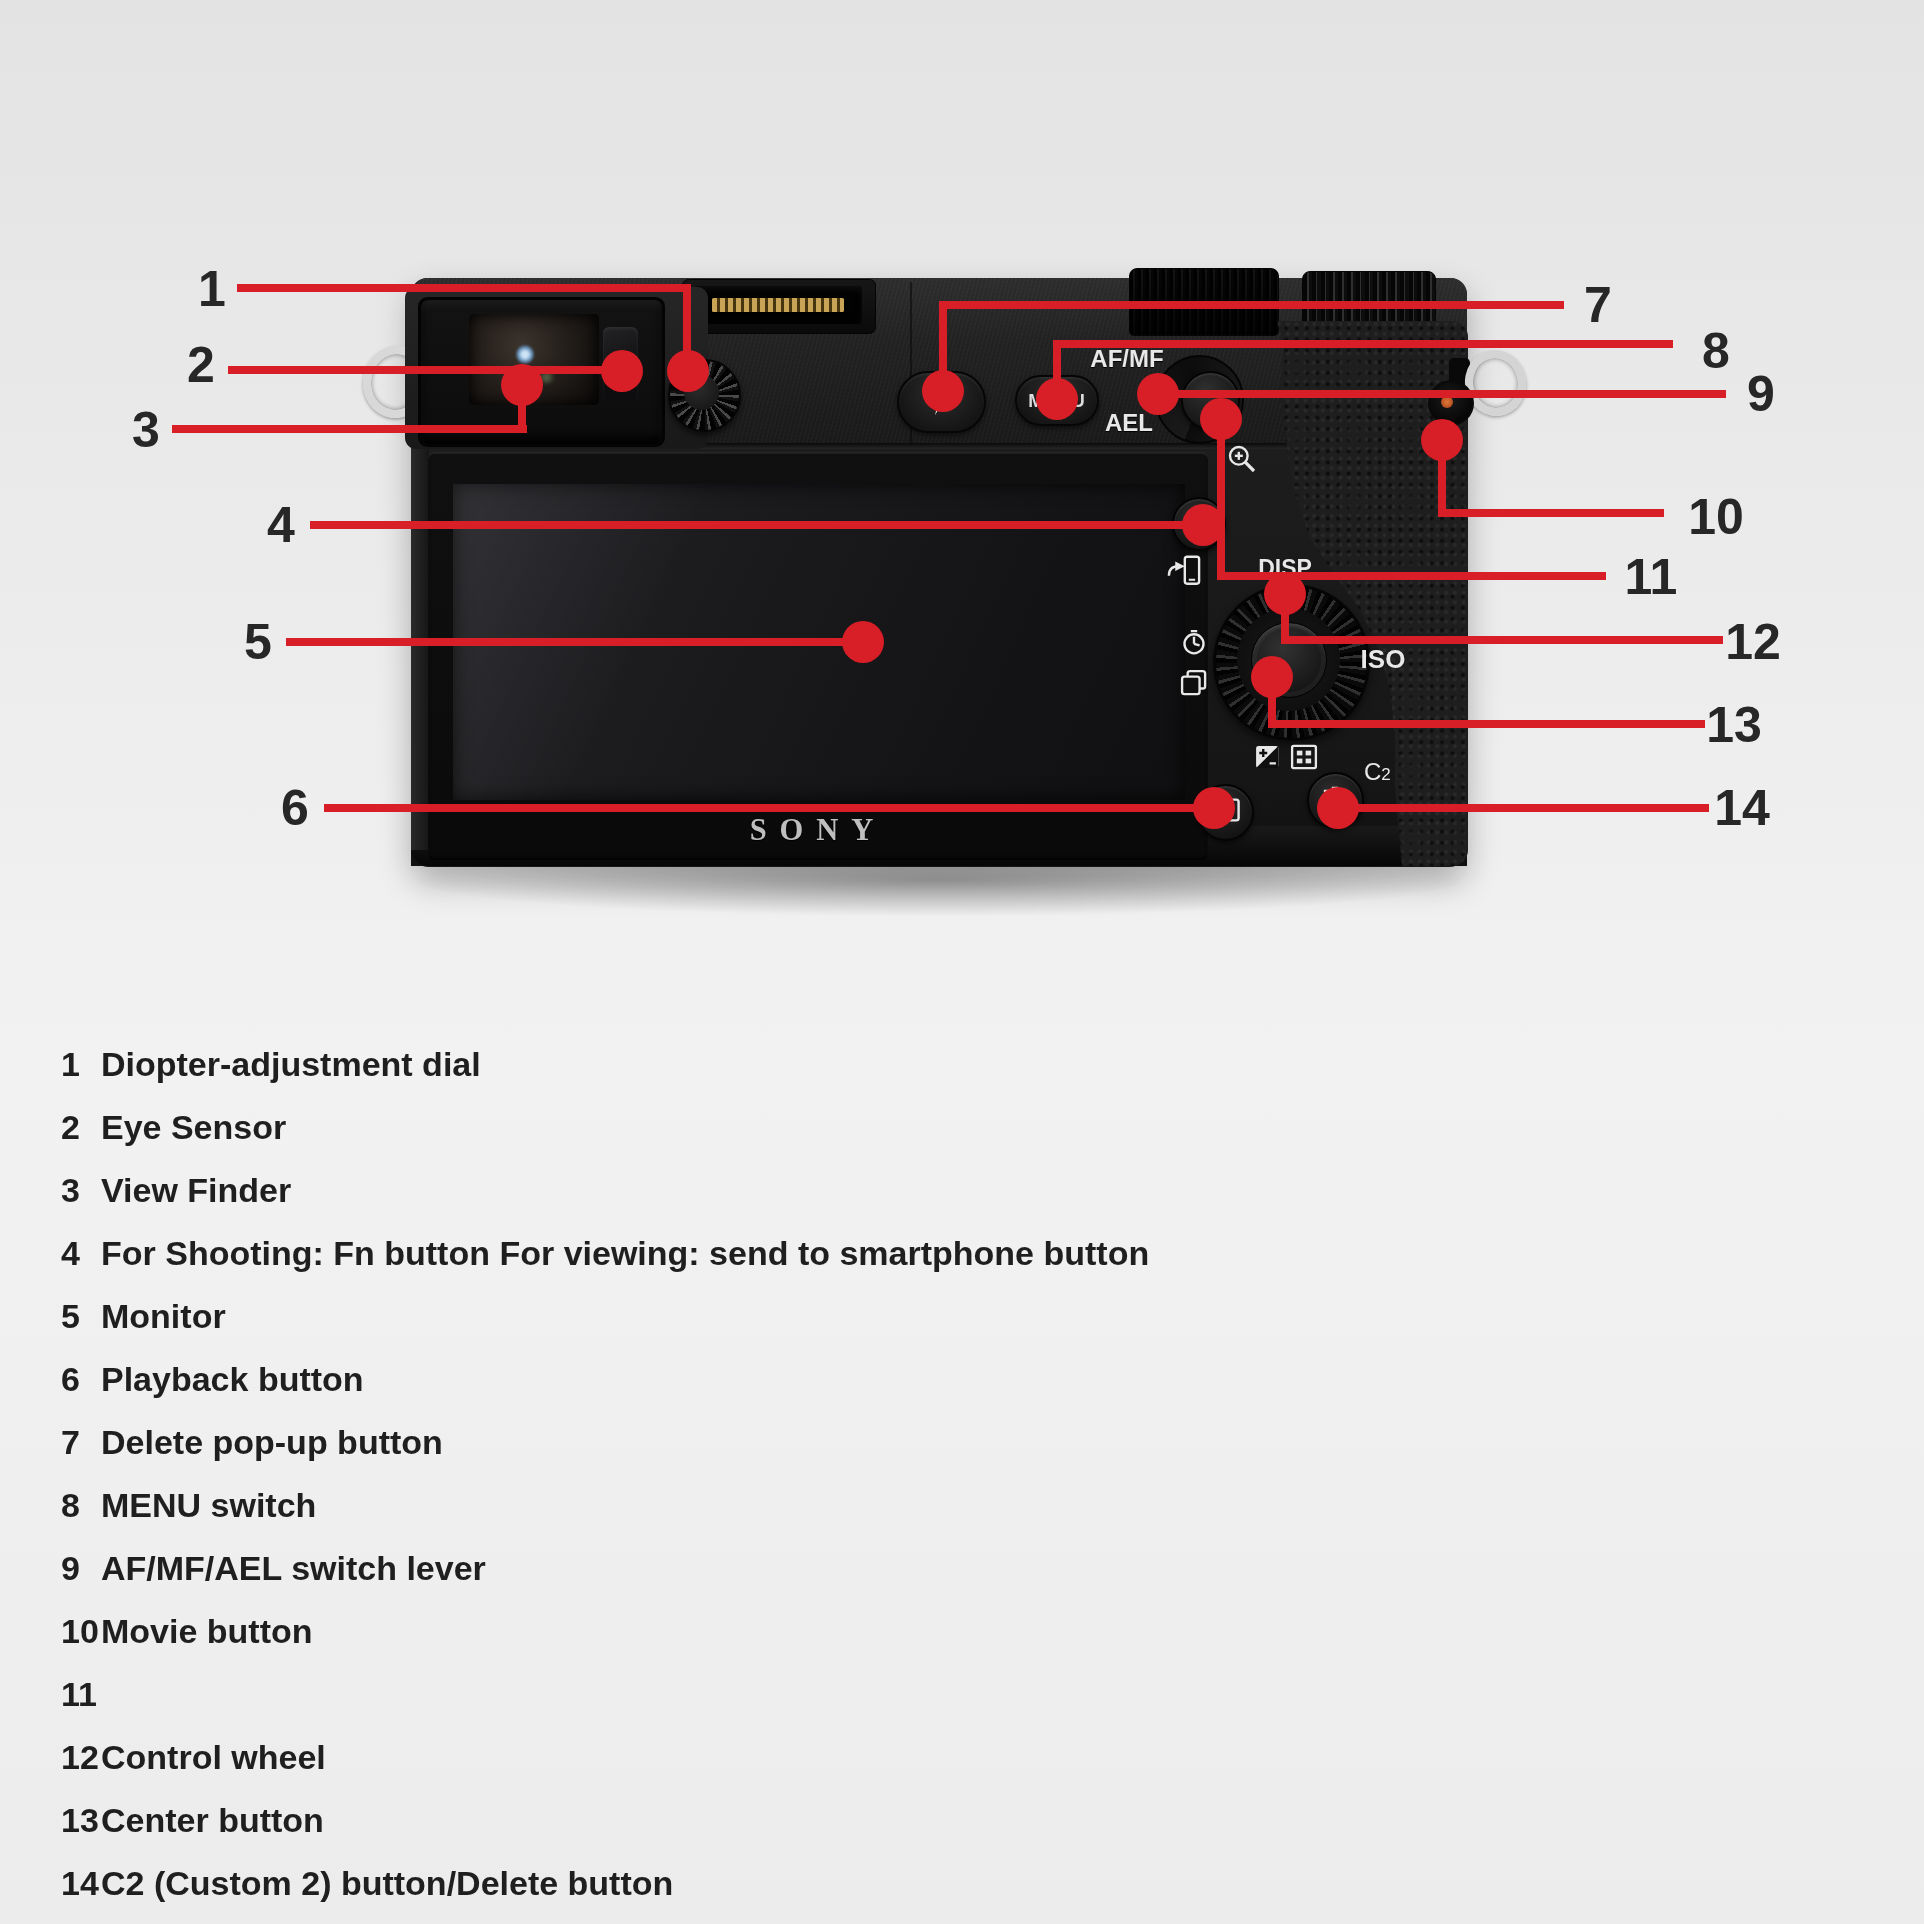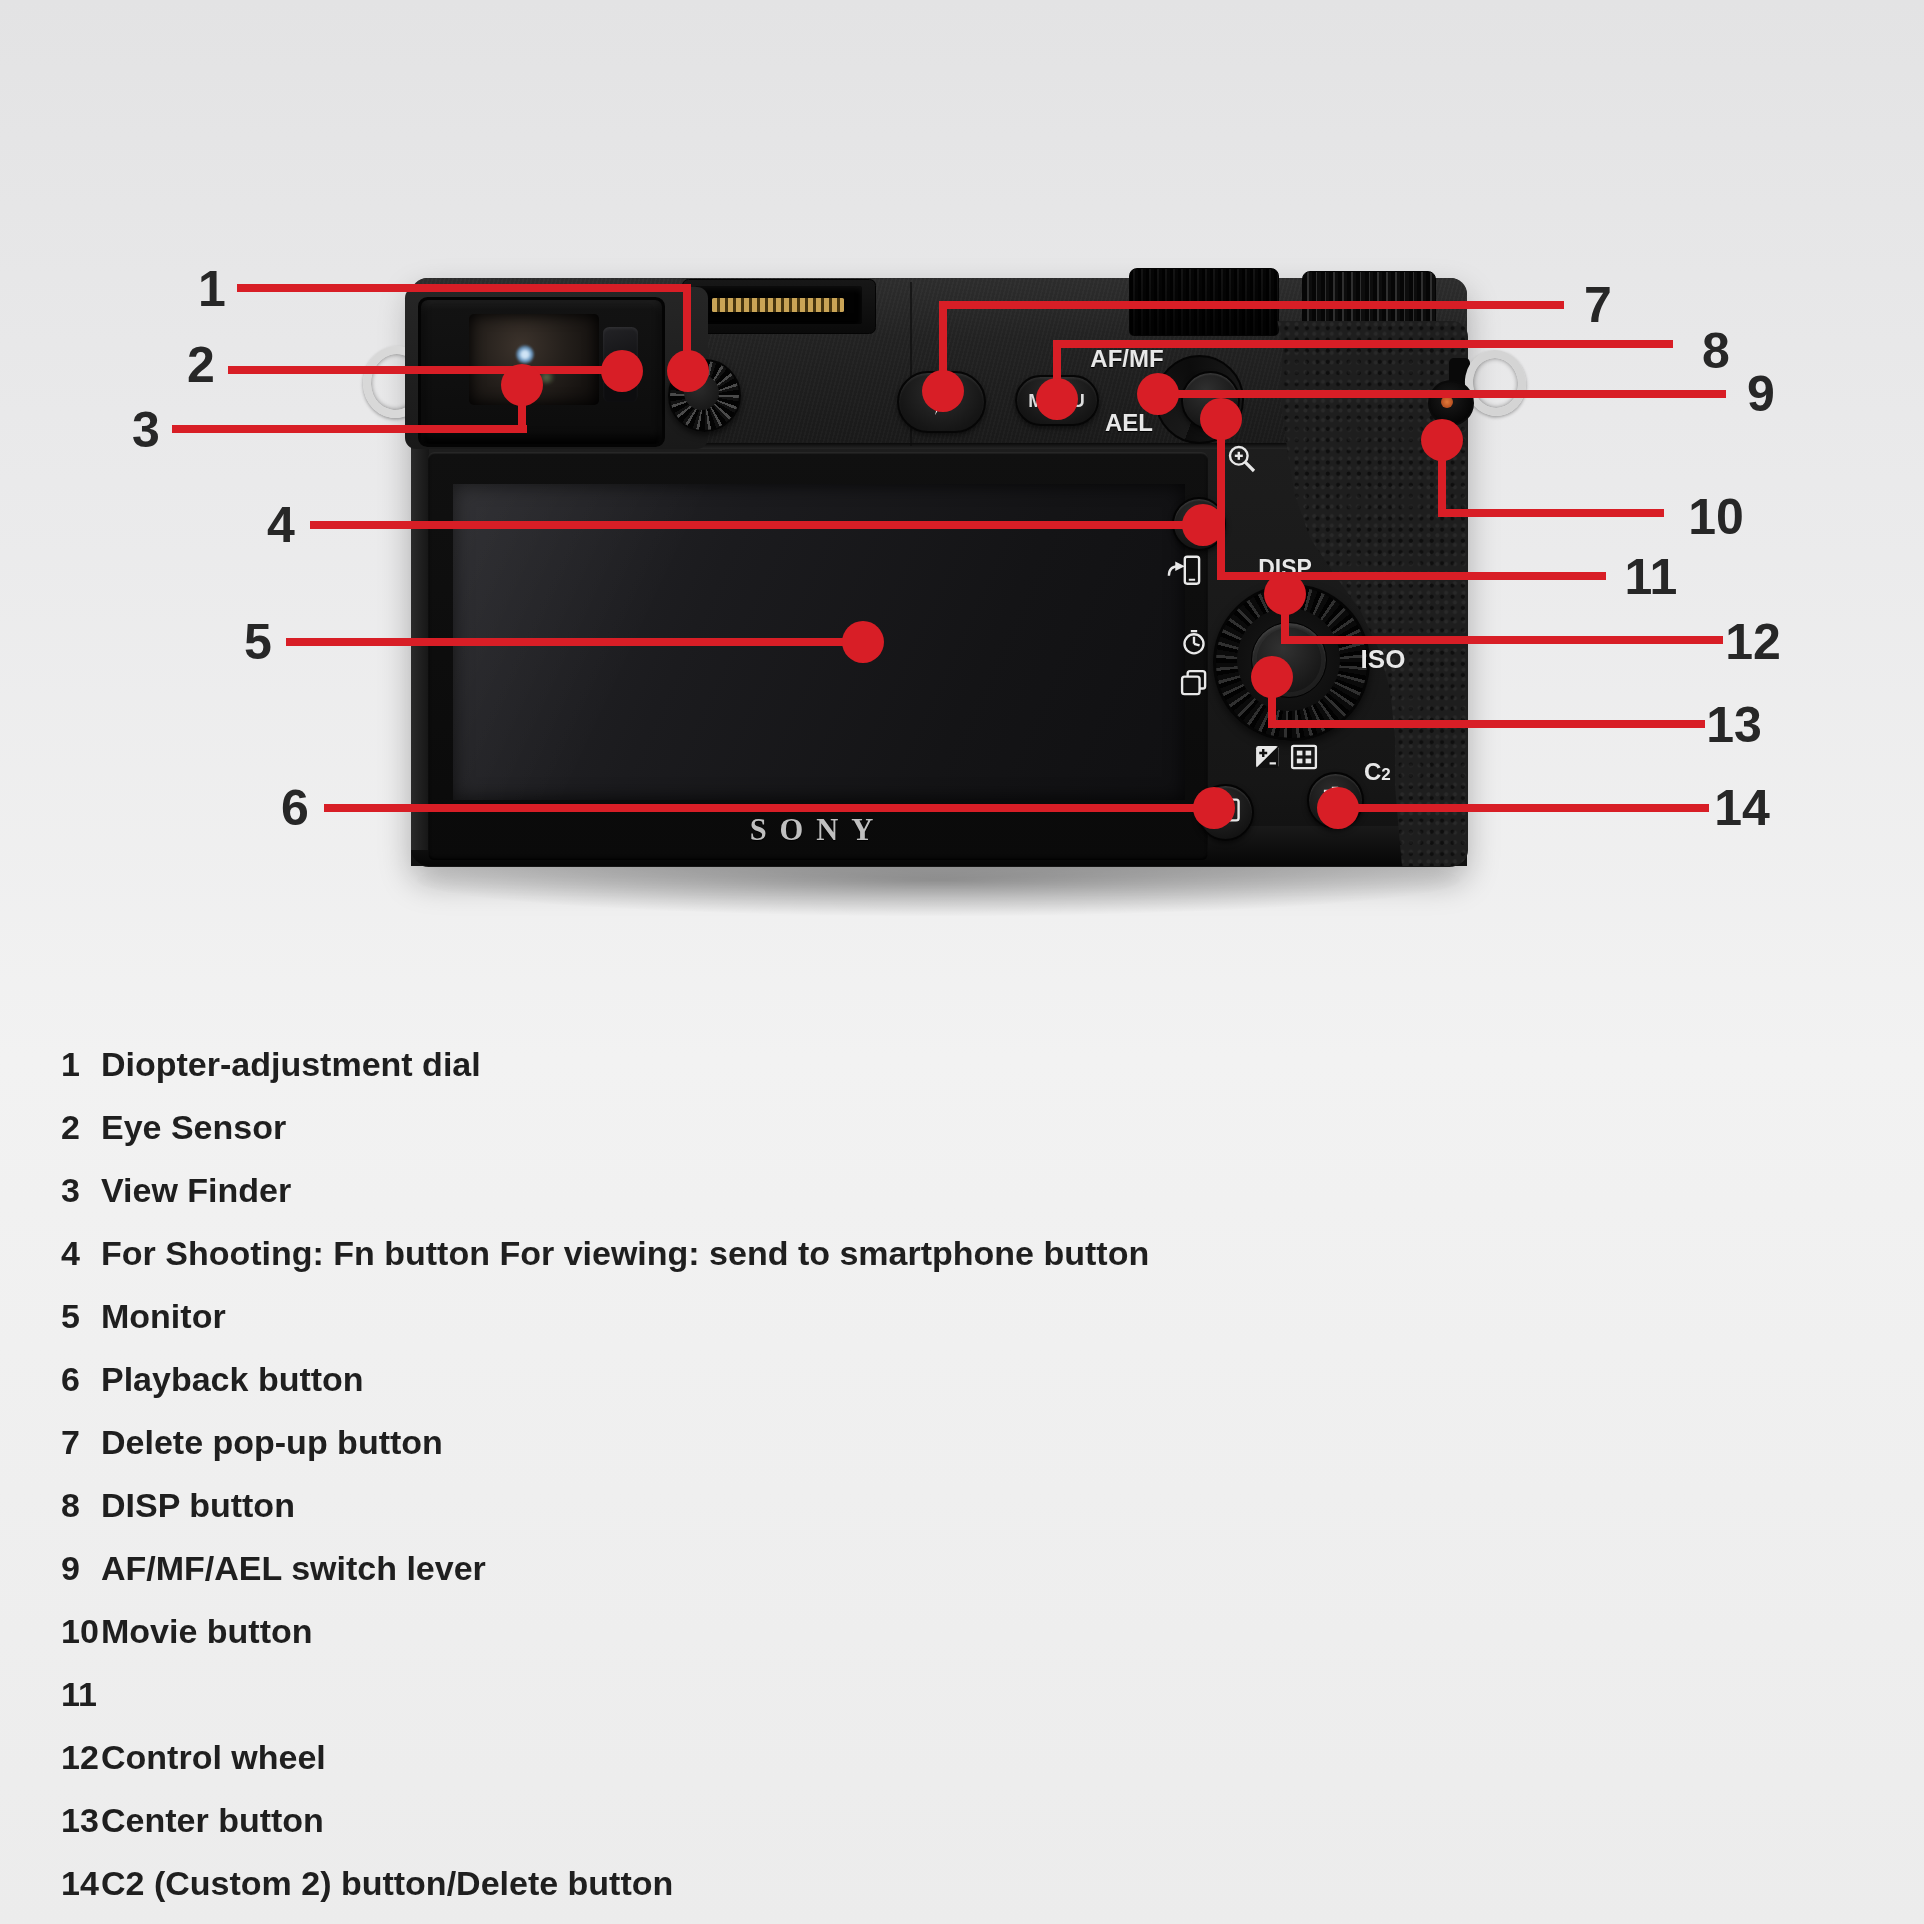--- a/index.html
+++ b/index.html
@@ -261,21 +261,21 @@
     <polygon points="13,7 28,15 13,23" fill="#e8e8e8"></polygon>
   </svg>
   <div class="abs round-btn trash-btn"></div>
   <svg class="icon" style="left:1335px;top:799px" width="24" height="27" viewBox="0 0 30 34">
     <line x1="1" y1="7" x2="29" y2="7" stroke="#e8e8e8" stroke-width="3"></line>
     <line x1="11" y1="3" x2="19" y2="3" stroke="#e8e8e8" stroke-width="3"></line>
     <path d="M5,11 L7,32 L23,32 L25,11 Z" fill="none" stroke="#e8e8e8" stroke-width="3"></path>
     <line x1="12" y1="14" x2="12" y2="28" stroke="#e8e8e8" stroke-width="2.5"></line>
     <line x1="18" y1="14" x2="18" y2="28" stroke="#e8e8e8" stroke-width="2.5"></line>
   </svg>
-  <div class="abs" style="left:1364px;top:758px;color:#e8e8e8;font-weight:700">
+  <div class="abs" style="left:1364px;top:758px;color:#e8e8e8;font-weight:400">
     <span style="font-size:24px">C</span><span style="font-size:17px">2</span>
   </div>
 
   <div class="rline h" style="left:237px;top:284px;width:454px"></div>
   <div class="rline v" style="left:683px;top:284px;height:80px"></div>
   <div class="rdot" style="left:688px;top:371px"></div>
   <div class="co-num" style="left:212px;top:289px">1</div>
 
   <div class="rline h" style="left:228px;top:366px;width:394px"></div>
   <div class="rdot" style="left:622px;top:371px"></div>
@@ -360,21 +360,21 @@
     <div class="legend-row">
         <span class="legend-num">6</span>
         <span class="legend-label">Playback button</span>
       </div>
     <div class="legend-row">
         <span class="legend-num">7</span>
         <span class="legend-label">Delete pop-up button</span>
       </div>
     <div class="legend-row">
         <span class="legend-num">8</span>
-        <span class="legend-label">DISP button</span>
+        <span class="legend-label">MENU switch</span>
       </div>
     <div class="legend-row">
         <span class="legend-num">9</span>
         <span class="legend-label">AF/MF/AEL switch lever</span>
       </div>
     <div class="legend-row">
         <span class="legend-num">10</span>
         <span class="legend-label">Movie button</span>
       </div>
     <div class="legend-row">

